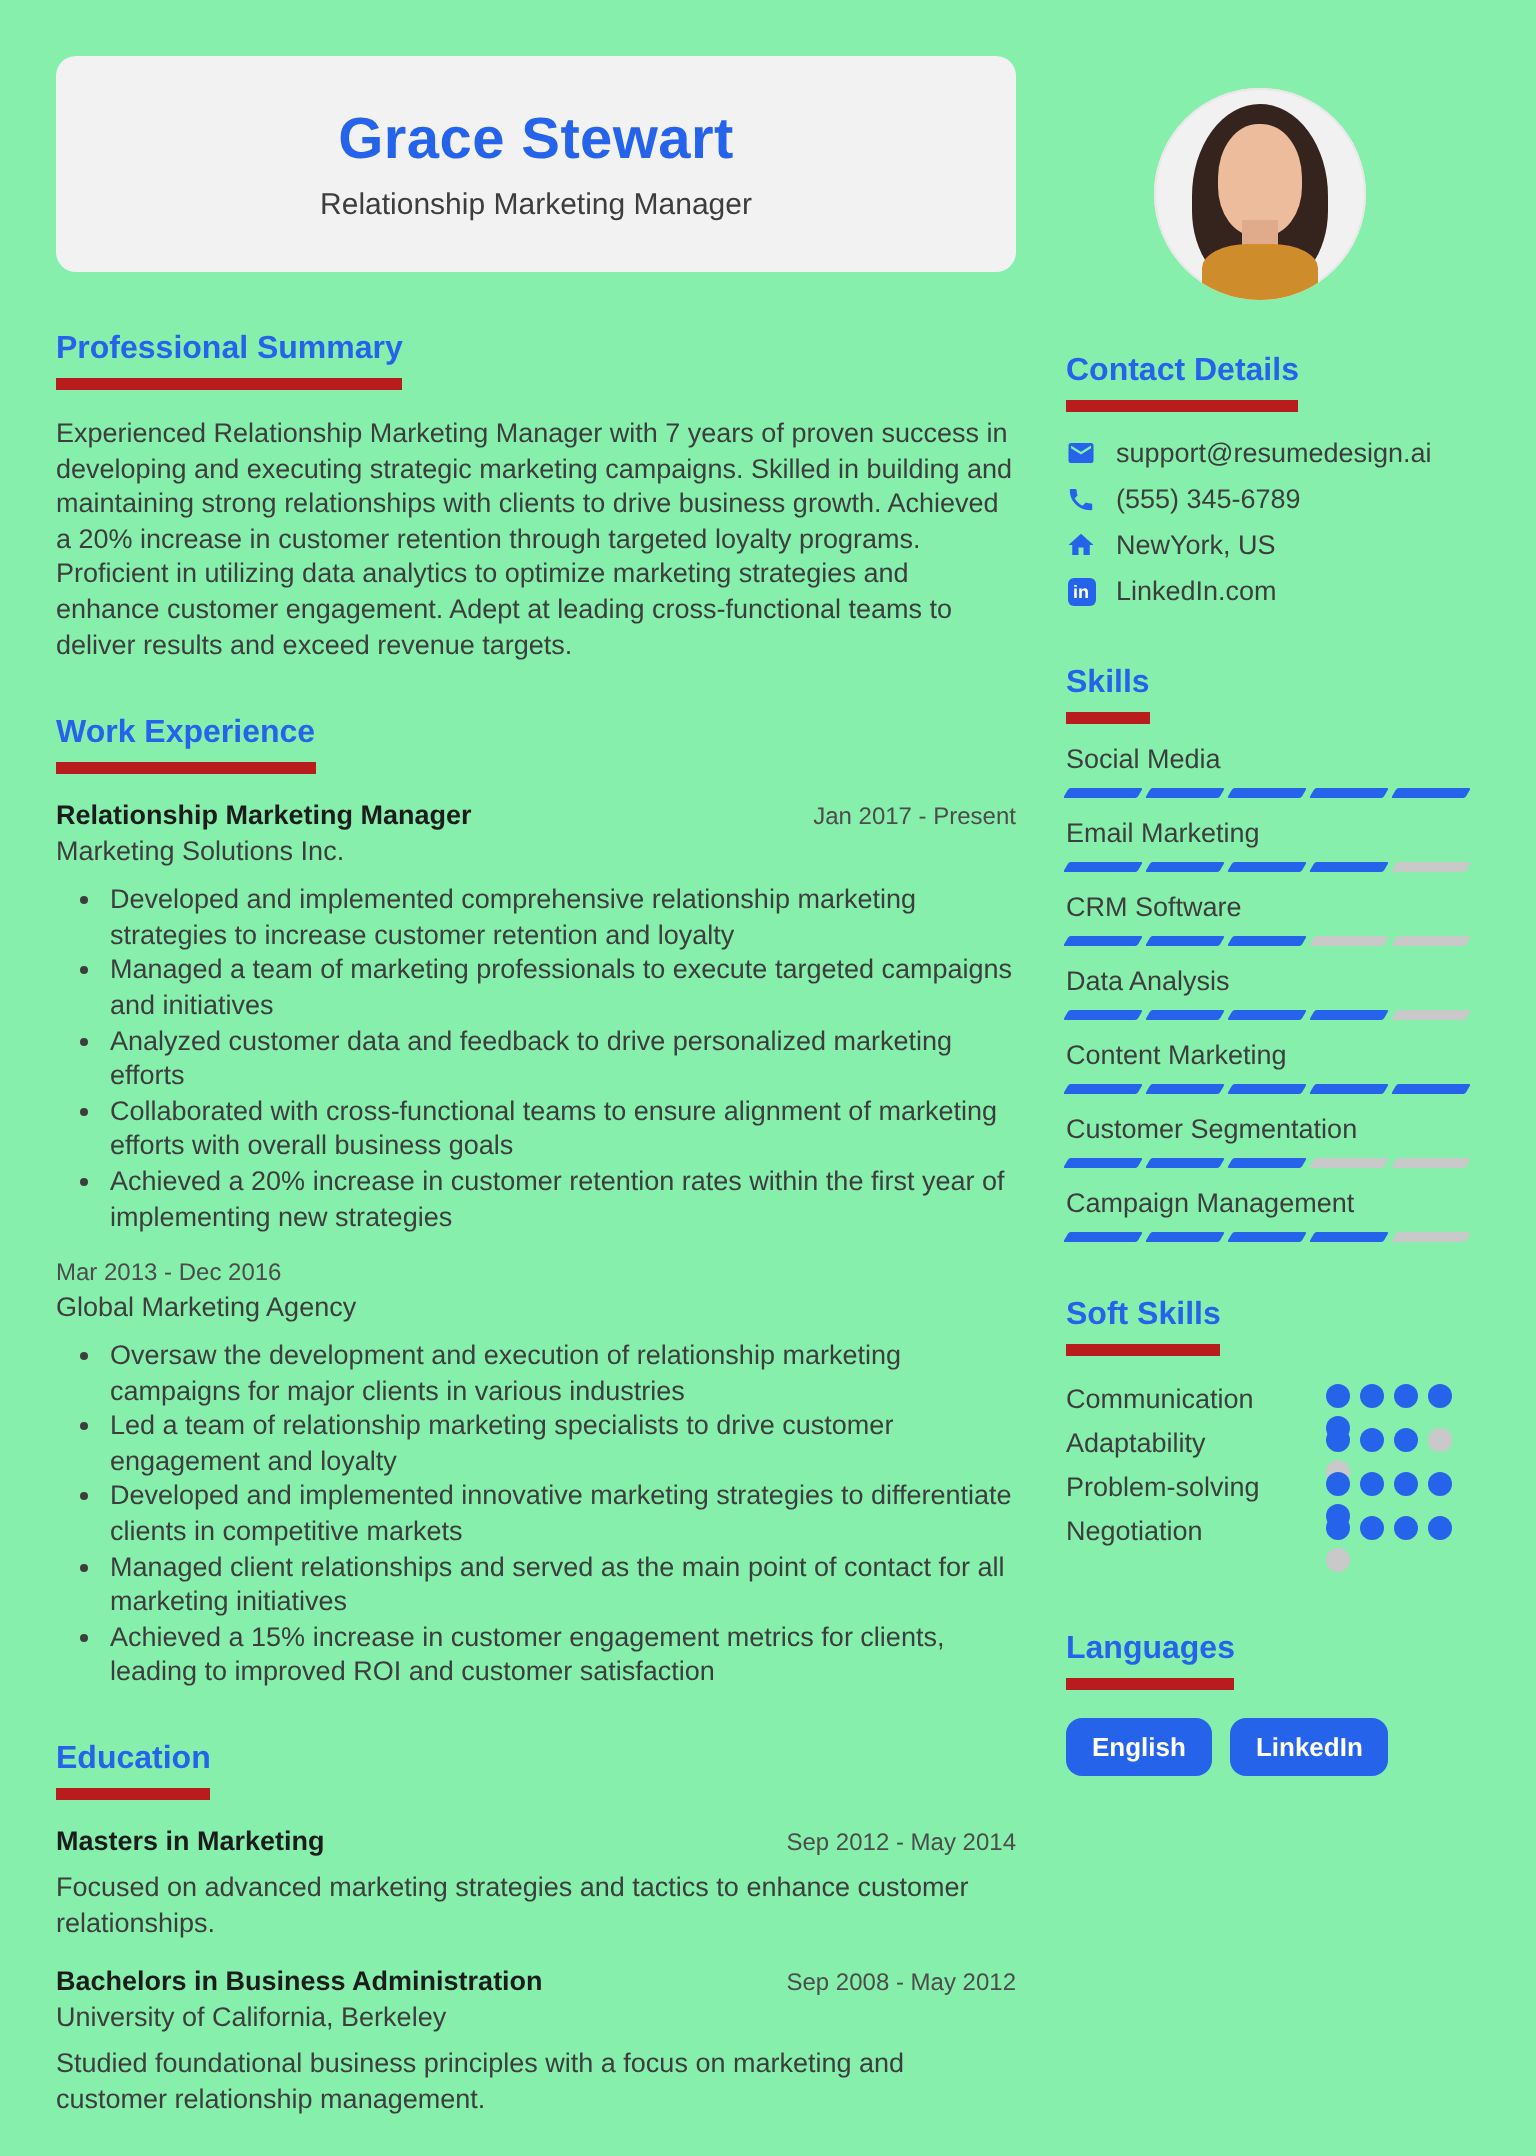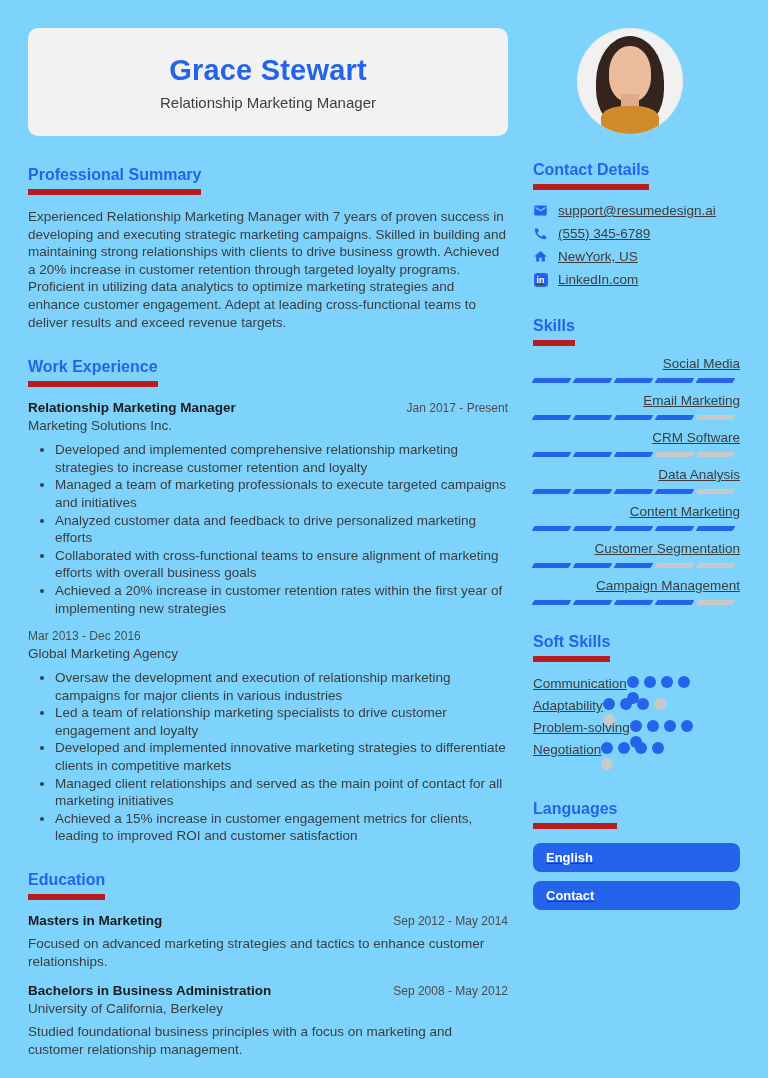--- a/index.html
+++ b/index.html
@@ -6,24 +6,24 @@
     --accent:#2563eb;
     --empty:#c9c9c9;
     --header-bg:#f2f2f2;
     --body:#3d3d3d;
     --dark:#1c1c1c;
     --date:#4c4c4c;
   }
   *{margin:0;padding:0;box-sizing:border-box;}
   html,body{background:#fff;}
   body{font-family:"Liberation Sans",sans-serif;color:var(--body);}
-  .page{position:relative;width:768px;height:1078px;background:#7dd3fc;overflow:hidden;}
+  .page{position:relative;width:768px;height:1078px;background:#86efac;overflow:hidden;}
 
   .left-col{position:absolute;left:28px;top:28px;width:480px;}
-  .right-col{position:absolute;left:533px;top:28px;width:207px;text-decoration:underline;}
+  .right-col{position:absolute;left:533px;top:44px;width:207px;}
 
   
   .header-box{background:var(--header-bg);border-radius:10px;height:108px;
     display:flex;flex-direction:column;align-items:center;justify-content:center;}
   .name{color:var(--accent);font-size:29px;font-weight:bold;letter-spacing:.2px;}
   .job-title{color:#3d3d3d;font-size:15px;margin-top:7px;}
 
   
   .avatar{width:106px;height:106px;border-radius:50%;background:#f1f1f1;margin-left:44px;
     position:relative;overflow:hidden;box-shadow:0 0 0 1px #e8e8e8 inset;}
@@ -59,38 +59,38 @@
   .contact-list{margin-top:13px;}
   .contact-row{display:flex;align-items:center;margin-bottom:8px;}
   .cicon{width:15px;height:15px;flex:0 0 15px;display:flex;align-items:center;justify-content:center;}
   .cicon svg{width:15px;height:15px;fill:var(--accent);}
   .li-badge{width:14px;height:14px;background:var(--accent);border-radius:3px;color:#fff;
     font-size:9px;font-weight:bold;display:flex;align-items:center;justify-content:center;}
   .contact-row span.ctext{font-size:13.5px;margin-left:10px;color:#3d3d3d;}
 
   
   .skills-h{margin-top:22px;}
-  .skill{margin-top:10px;text-align:right;}
+  .skill{margin-top:10px;}
   .skill-name{font-size:13.5px;padding-bottom:7px;}
   .bar{display:flex;gap:4px;}
   .seg{width:37px;height:5px;transform:skewX(-30deg);border-radius:1px;background:var(--empty);}
   .seg.fill{background:var(--accent);}
 
   
   .soft-h{margin-top:28px;}
   .soft-list{margin-top:14px;padding-right:14px;}
-  .soft-row{display:flex;align-items:flex-start;height:22px;}
+  .soft-row{display:flex;justify-content:space-between;align-items:flex-start;height:22px;}
   .soft-name{font-size:13.5px;}
   .dots{display:flex;flex-wrap:wrap;width:63px;column-gap:5px;row-gap:4px;height:12px;}
   .dot{width:12px;height:12px;border-radius:50%;background:var(--empty);flex:0 0 12px;}
   .dot.fill{background:var(--accent);}
 
   
   .lang-h{margin-top:36px;}
-  .pill-row{margin-top:14px;display:flex;gap:9px;flex-direction:column;}
+  .pill-row{margin-top:14px;display:flex;gap:9px;}
   .pill{background:var(--accent);color:#fff;font-size:13px;font-weight:bold;
     padding:7px 13px;border-radius:8px;border:none;}
 </style>
 </head>
 <body>
 
 <div class="page">
 
   <div class="left-col">
     <div class="header-box">
@@ -308,17 +308,17 @@
             <span class="dot fill"></span>
             <span class="dot fill"></span>
             <span class="dot"></span>
           </span>
         </div>
       </div>
 
     <div class="lang-h sec-h">Languages</div>
     <div id="lang-list" class="pill-row">
         <span class="pill">English</span>
-        <span class="pill">Contact</span>
+        <span class="pill">LinkedIn</span>
       </div>
   </div>
 
 </div>
 
 </body></html>

